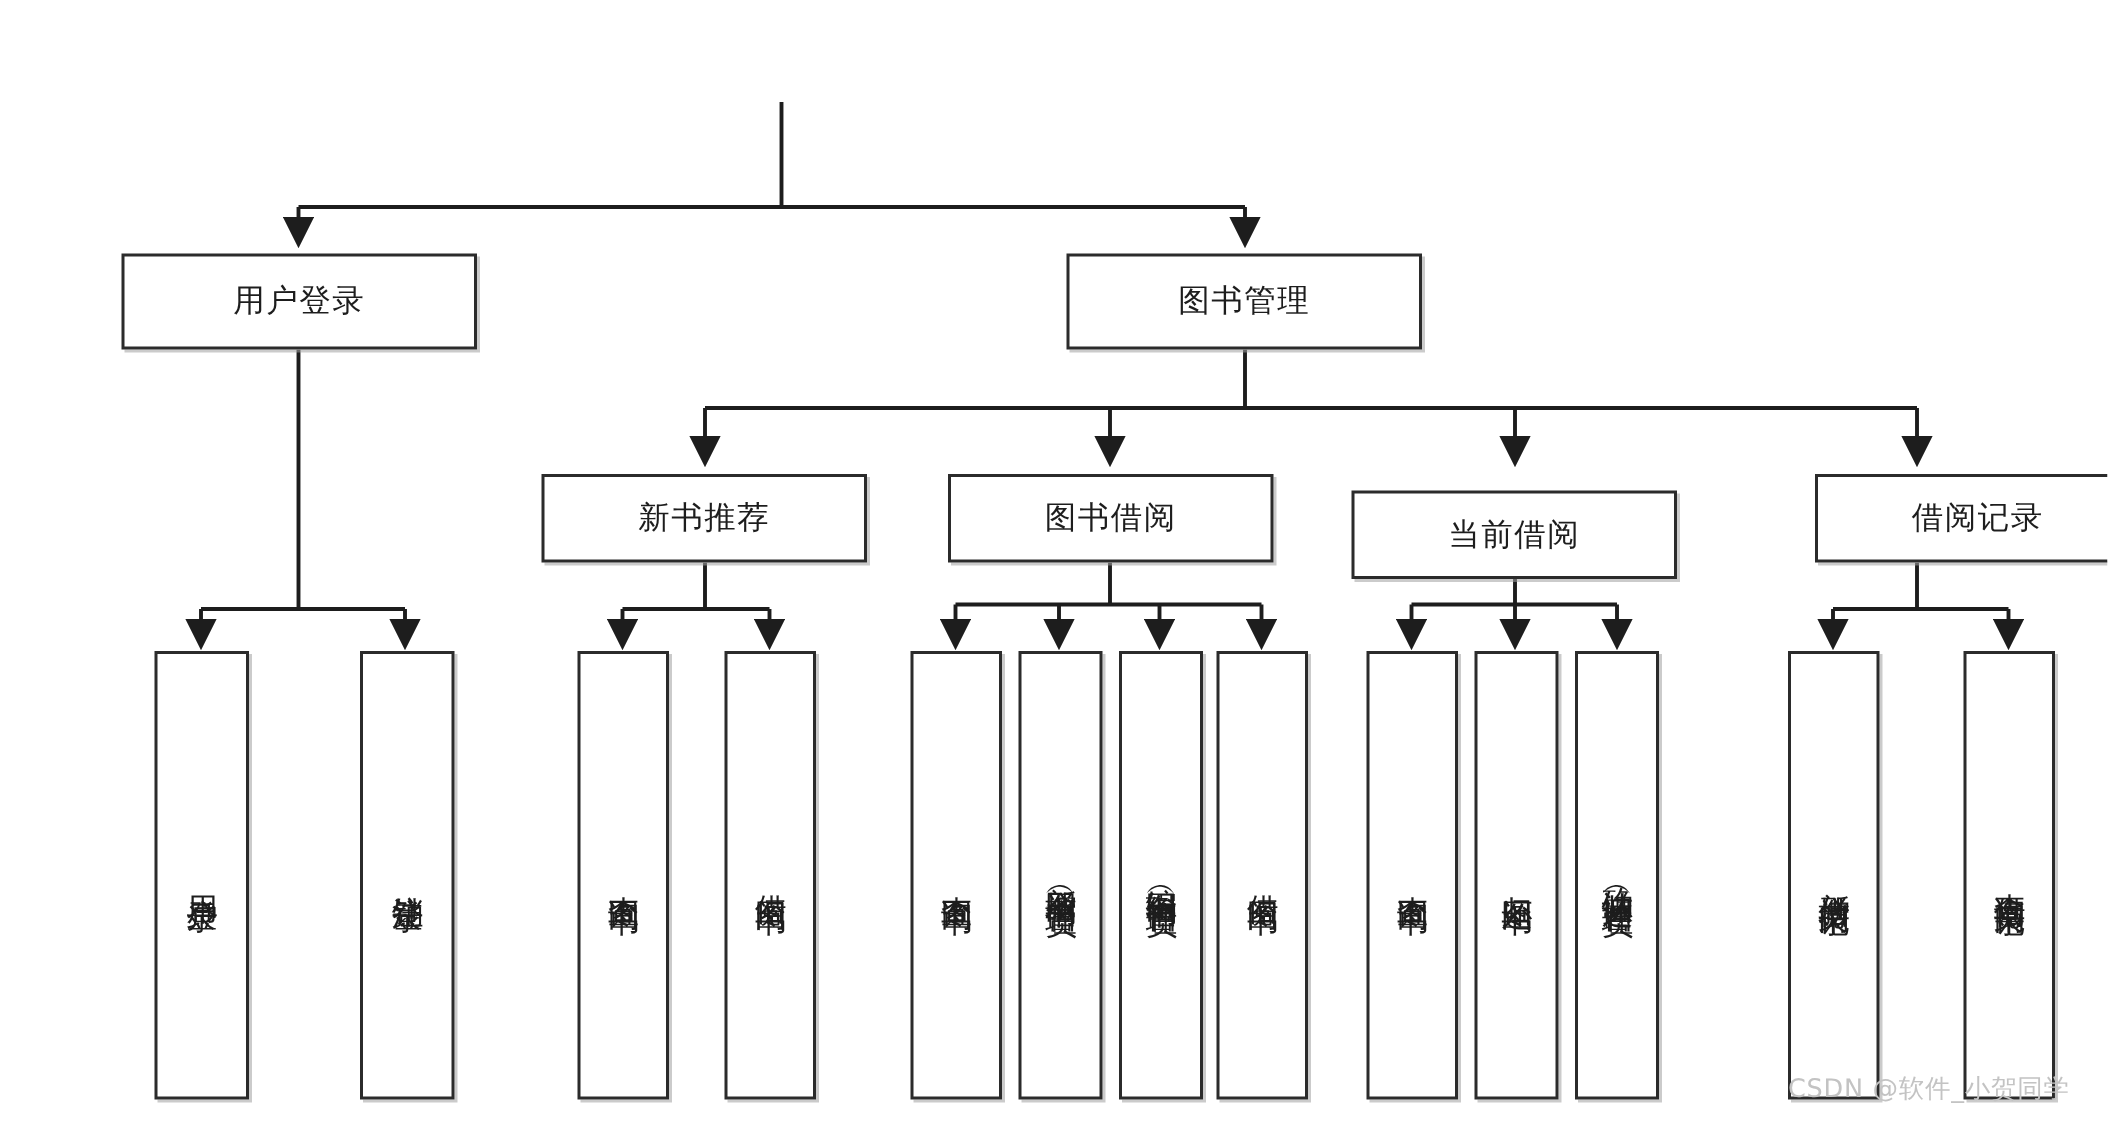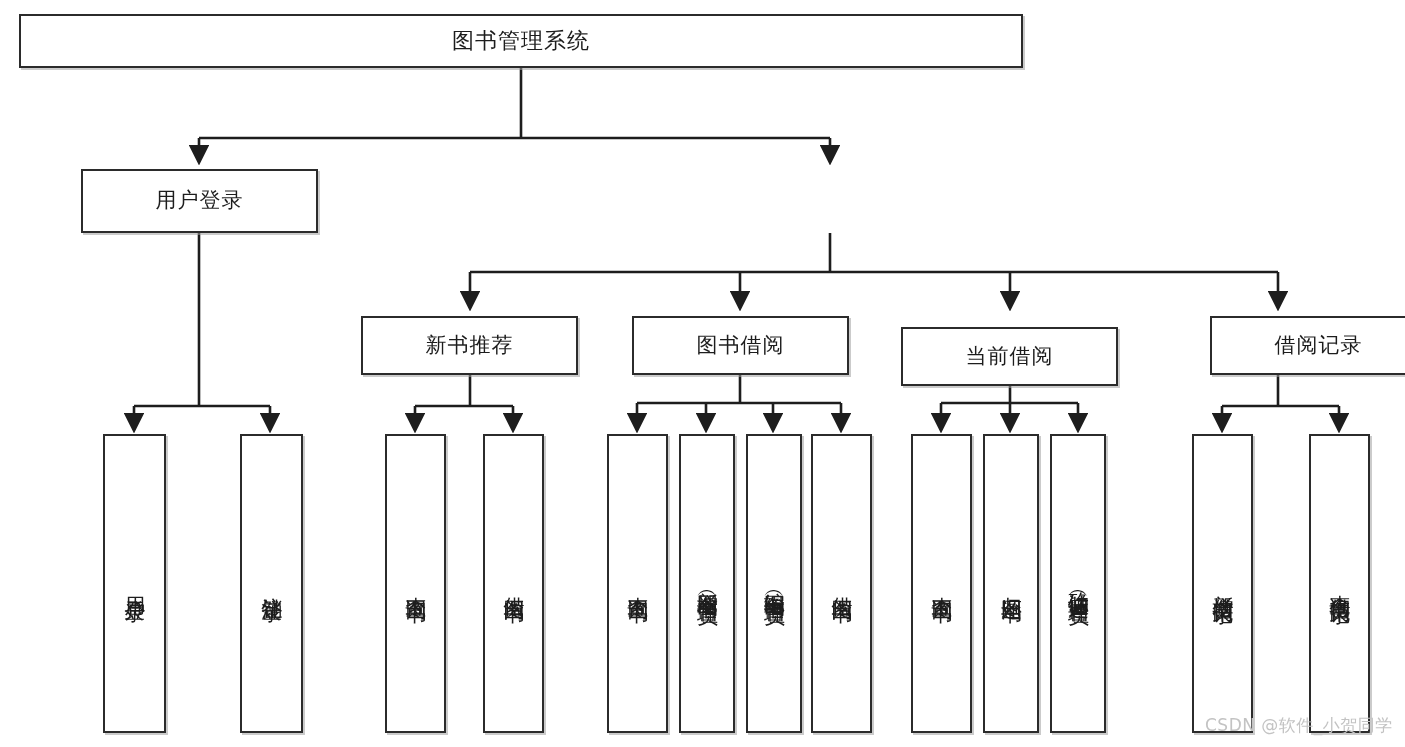--- a/index.html
+++ b/index.html
@@ -52,21 +52,20 @@
     max-height:100%;
   }
   .node.root .label{font-size:22px;}
   #watermark{
     position:absolute;
     color:#c3c3c3;
     font-size:17px;
     letter-spacing:0.5px;
     white-space:nowrap;
     user-select:none;
-    padding-left:13px;
   }
 </style>
 </head>
 <body>
 
 <div id="canvas">
 
   <svg class="wires" viewBox="0 0 1405 747" width="1405" height="747">
     <defs>
       <marker id="arrow" viewBox="0 0 12 12" refX="10" refY="6" markerWidth="8" markerHeight="8" orient="auto-start-reverse">
@@ -110,26 +109,26 @@
       <path d="M 1010 403 L 1010 430" marker-end="url(#arrow)"></path>
       <path d="M 1078 403 L 1078 430" marker-end="url(#arrow)"></path>
 
       <path d="M 1278 375 L 1278 406"></path>
       <path d="M 1222 406 L 1339 406"></path>
       <path d="M 1222 406 L 1222 430" marker-end="url(#arrow)"></path>
       <path d="M 1339 406 L 1339 430" marker-end="url(#arrow)"></path>
     </g>
   </svg>
 
-  <div class="node h root" style="left:19px;top:14px;width:1004px;height:54px;">
-    <span class="label">图书管理系统</span>
-  </div>
 
   <div class="node h" style="left:81px;top:169px;width:237px;height:64px;">
     <span class="label">用户登录</span>
+  </div>
+  <div class="node h" style="left:711px;top:169px;width:237px;height:64px;">
+    <span class="label">图书管理</span>
   </div>
 
   <div class="node h" style="left:632px;top:316px;width:217px;height:59px;">
     <span class="label">图书借阅</span>
   </div>
   <div class="node h" style="left:361px;top:316px;width:217px;height:59px;">
     <span class="label">新书推荐</span>
   </div>
   <div class="node h" style="left:901px;top:316px;width:217px;height:59px;margin-top:11px;">
     <span class="label">当前借阅</span>

